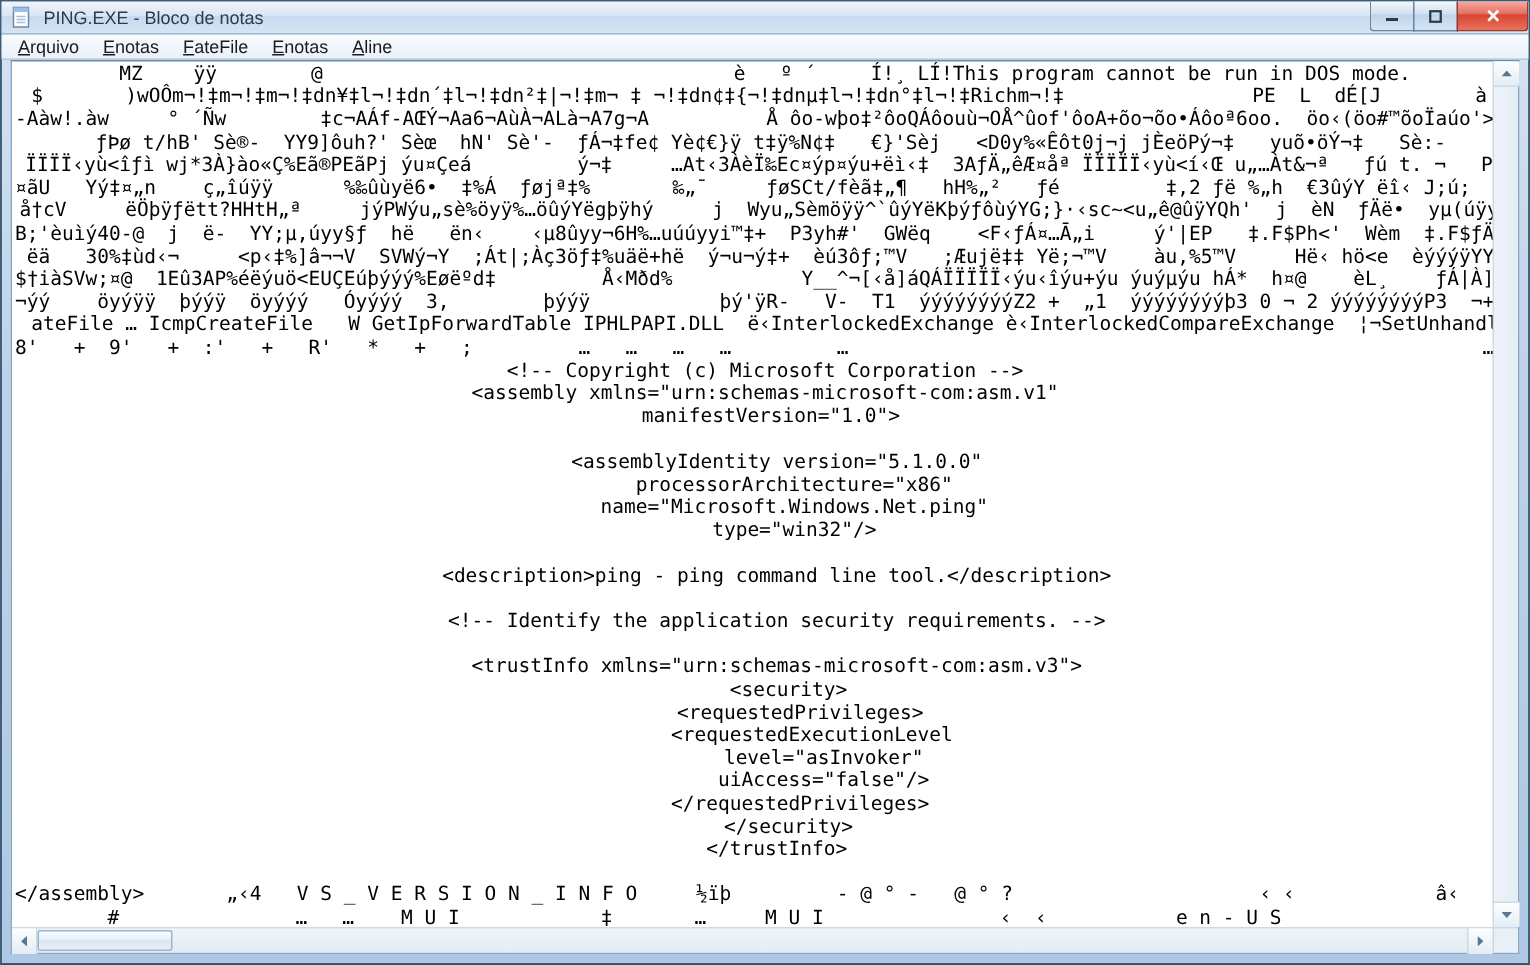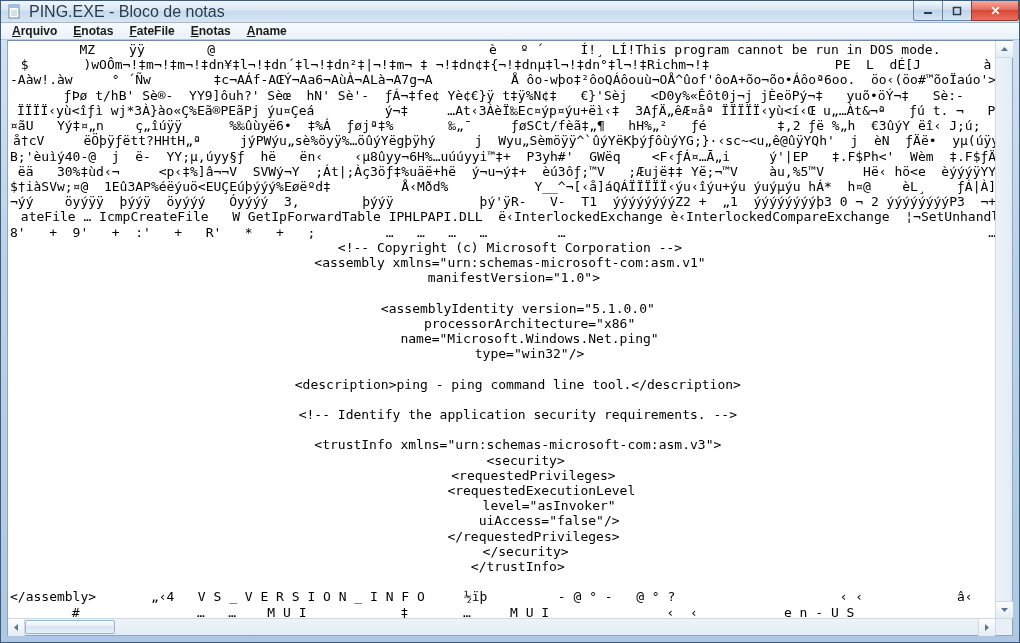--- a/index.html
+++ b/index.html
@@ -12,21 +12,21 @@
   }
   .titlebar {
     height: 28px; display: flex; align-items: center;
     padding: 0 0 0 6px;
     background: linear-gradient(180deg, #f0f5fb 0%, #d9e6f3 45%, #c7daee 46%, #d6e4f2 100%);
     border-bottom: 1px solid #9fb9d3;
     position: relative;
   }
   .app-icon { width: 16px; height: 16px; margin-right: 6px; display:flex;align-items:center;justify-content:center;}
   .app-icon svg { display:block; }
-  .title-text { color: #2a3b4d; font-size: 16px; }
+  .title-text { color: #2a3b4d; font-size: 12px; }
   .win-controls { position:absolute; right:0; top:0; display:flex; height: 20px; }
   .win-btn {
     width: 30px; height: 20px; border: 1px solid #6a86a3; border-top:none;
     margin-left:-1px;
     display:flex;align-items:center;justify-content:center;
     font-family: Arial, sans-serif; font-size:11px;
     background: linear-gradient(180deg,#f4f8fc 0%,#d0dfef 45%,#bed3ea 46%,#d7e5f3 100%);
     color:#2a3b4d;
   }
   .win-btn.min{border-bottom-left-radius:3px;}
@@ -34,21 +34,20 @@
     width:48px;
     background: linear-gradient(180deg,#f7a9a0 0%,#e26d5f 45%,#d84530 46%,#e9705e 100%);
     border-color:#963a2b;border-bottom-right-radius:3px;color:#fff;
   }
   .win-btn svg{display:block;}
   .menubar {
     height: 20px; display:flex; align-items:center; gap:2px;
     padding: 0 4px;
     background: linear-gradient(180deg,#f7fbff 0%, #eaf1f9 100%);
     border-bottom:1px solid #b7cbe0;
-    font-weight:bold;
   }
   .menu-item { padding: 1px 7px; color:#1a1a1a; cursor:default; }
   .menu-item .ul { text-decoration: underline; }
   .client {
     flex:1; margin: 0 6px 6px 6px; background:#fff; border:1px solid #8ba6c2;
     border-top-color:#6f8caa;
     display:flex; flex-direction:column; position:relative;
   }
   .text-area {
     flex:1; overflow:hidden; padding:1px 2px 0 2px;
@@ -115,21 +114,21 @@
           </svg>
       </div>
     </div>
   </div>
 
   <div class="menubar">
     <span class="menu-item"><span class="ul">A</span><span>rquivo</span></span>
     <span class="menu-item"><span class="ul">E</span><span>notas</span></span>
     <span class="menu-item"><span class="ul">F</span><span>ateFile</span></span>
     <span class="menu-item"><span class="ul">E</span><span>notas</span></span>
-    <span class="menu-item"><span class="ul">A</span><span>name</span></span>
+    <span class="menu-item"><span class="ul">A</span><span>line</span></span>
   </div>
 
   <div class="client">
     <div class="text-area">MZ   ÿÿ        @                                   è   º ´	Í!¸ LÍ!This program cannot be run in DOS mode.
 $       )wOÔm¬!‡m¬!‡m¬!‡dn¥‡l¬!‡dn´‡l¬!‡dn²‡|¬!‡m¬ ‡ ¬!‡dn¢‡{¬!‡dnµ‡l¬!‡dn°‡l¬!‡Richm¬!‡                PE  L  dÉ[J        à 
 -Aàw!.àw     ° ´Ñw        ‡c¬AÁf-AŒÝ¬Aa6¬AùÀ¬ALà¬A7g¬A          Å ôo-wþo‡²ôoQÁôouù¬OÅ^ûof'ôoA+õo¬õo•Áôoª6oo.  öo‹(öo#™õoÏaúo'&gt;oáâoO7ôox
  ƒÞø t/hB' Sè®-  YY9]ôuh?' Sèœ  hN' Sè'-  ƒÁ¬‡fe¢ Yè¢€}ÿ t‡ÿ%N¢‡   €}'Sèj   &lt;D0y%«Êôt0j¬j jÈeöPý¬‡   yuõ•öÝ¬‡   Sè:-
 ÏÏÏÏ‹yù&lt;îƒì wj*3À}ào«Ç%Eã®PEãPj ýu¤Çeá         ý¬‡     …At‹3ÀèÏ‰Ec¤ýp¤ýu+ëì‹‡  3AƒÄ„êÆ¤åª ÏÏÏÏÏ‹yù&lt;í‹Œ u„…Àt&amp;¬ª   ƒú t. ¬   Pý
 ¤ãU   Yý‡¤„n    ç„îúÿÿ      %‰ûùyë6•  ‡%Á  ƒøjª‡%       ‰„¯     ƒøSCt/fèã‡„¶   hH%„²   ƒé         ‡‚2 ƒë %„h  €3ûýY ëî‹ J;ú;  „4úýYPGÿ4»i
 å†cV     ëÖþÿƒëtt?HHtH„ª     jýPWýu„sè%öyÿ%…öûýYëgþÿhý     j  Wyu„Sèmöÿÿ^`ûýYëKþýƒôùýYG;}·‹sc~&lt;u„ê@ûÿYQh'  j  èN  ƒÄë•  yµ(úÿyh

